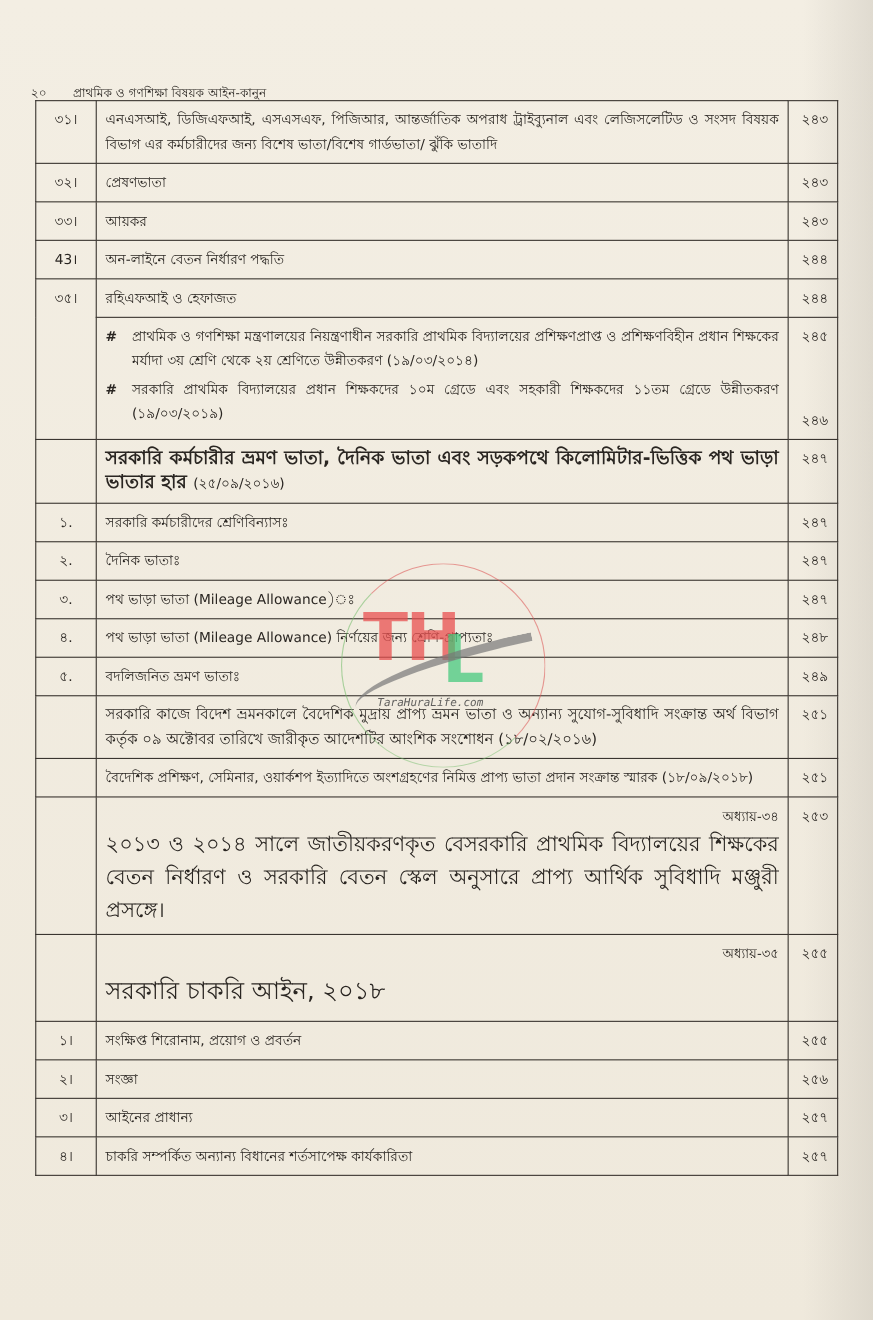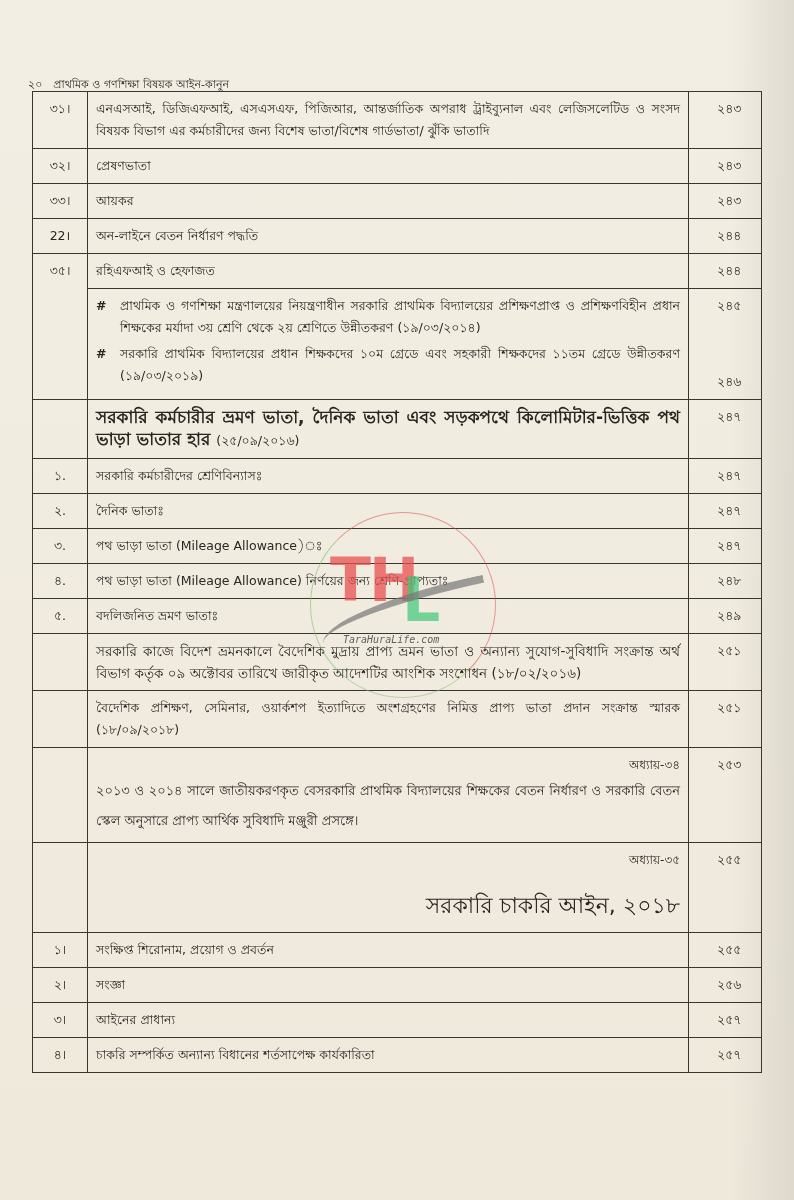--- a/index.html
+++ b/index.html
@@ -11,43 +11,43 @@
     position: relative;
   }
   .page-bg {
     position: absolute; inset: 0;
     background:
       linear-gradient(90deg, rgba(255,255,255,0) 0%, rgba(255,255,255,0) 92%, rgba(200,195,185,0.45) 100%),
       linear-gradient(180deg, #f3eee3 0%, #efe9dc 100%);
   }
   .running-header {
     position: absolute; left: 28px; top: 76px;
-    font-size: 11px; color: #2a2622; display: flex; gap: 11px;
+    font-size: 11px; color: #2a2622; display: flex; gap: 24px;
   }
   .toc {
     position: absolute; left: 32px; top: 91px; width: 730px;
     border-collapse: collapse;
     font-size: 12.5px;
   }
   .toc td {
     border: 1.3px solid #3a3530;
     vertical-align: top;
     padding: 6px 8px;
     line-height: 22px;
   }
   .toc td.num { width: 38px; text-align: center; }
-  .toc td.pg { width: 36px; text-align: left; padding-left: 28px; }
+  .toc td.pg { width: 36px; text-align: right; padding-left: 0; }
   .toc td.txt { text-align: justify; }
   .bullet-row { display: flex; gap: 10px; }
   .bullet-row .hash { width: 14px; flex: none; font-weight: bold; }
   .section-head { font-size: 17px; font-weight: bold; line-height: 30px; }
   .section-head .date { font-size: 12.5px; font-weight: normal; margin-top: 32px; }
   .chapter-label { text-align: right; font-size: 12px; }
-  .chapter-title { text-align: right; font-size: 22px; line-height: 40px; margin-top: 15px; }
-  .chapter-desc { font-size: 13px; line-height: 30px; text-align: justify; }
+  .chapter-title { text-align: left; font-size: 22px; line-height: 40px; margin-top: 4px; }
+  .chapter-desc { font-size: 19px; line-height: 30px; text-align: justify; }
   .pg-stack { display: flex; flex-direction: column; }
   .pg-stack .second { margin-top: 54px; }
   .watermark {
     position: absolute; left: 310px; top: 512px; width: 184px; height: 184px;
     border-radius: 50%;
     border: 1.5px solid rgba(220,80,80,0.55);
     border-left-color: rgba(120,190,110,0.6);
     border-bottom-color: rgba(120,190,110,0.5);
     pointer-events: none;
   }
@@ -93,21 +93,21 @@
     <td class="num">৩২।</td>
     <td class="txt">প্রেষণভাতা</td>
     <td class="pg">২৪৩</td>
   </tr>
   <tr>
     <td class="num">৩৩।</td>
     <td class="txt">আয়কর</td>
     <td class="pg">২৪৩</td>
   </tr>
   <tr>
-    <td class="num">22।</td>
+    <td class="num">43।</td>
     <td class="txt">অন-লাইনে বেতন নির্ধারণ পদ্ধতি</td>
     <td class="pg">২৪৪</td>
   </tr>
   <tr>
     <td class="num" rowspan="2">৩৫।</td>
     <td class="txt">রহিএফআই ও হেফাজত</td>
     <td class="pg">২৪৪</td>
   </tr>
   <tr>
     <td class="txt">

